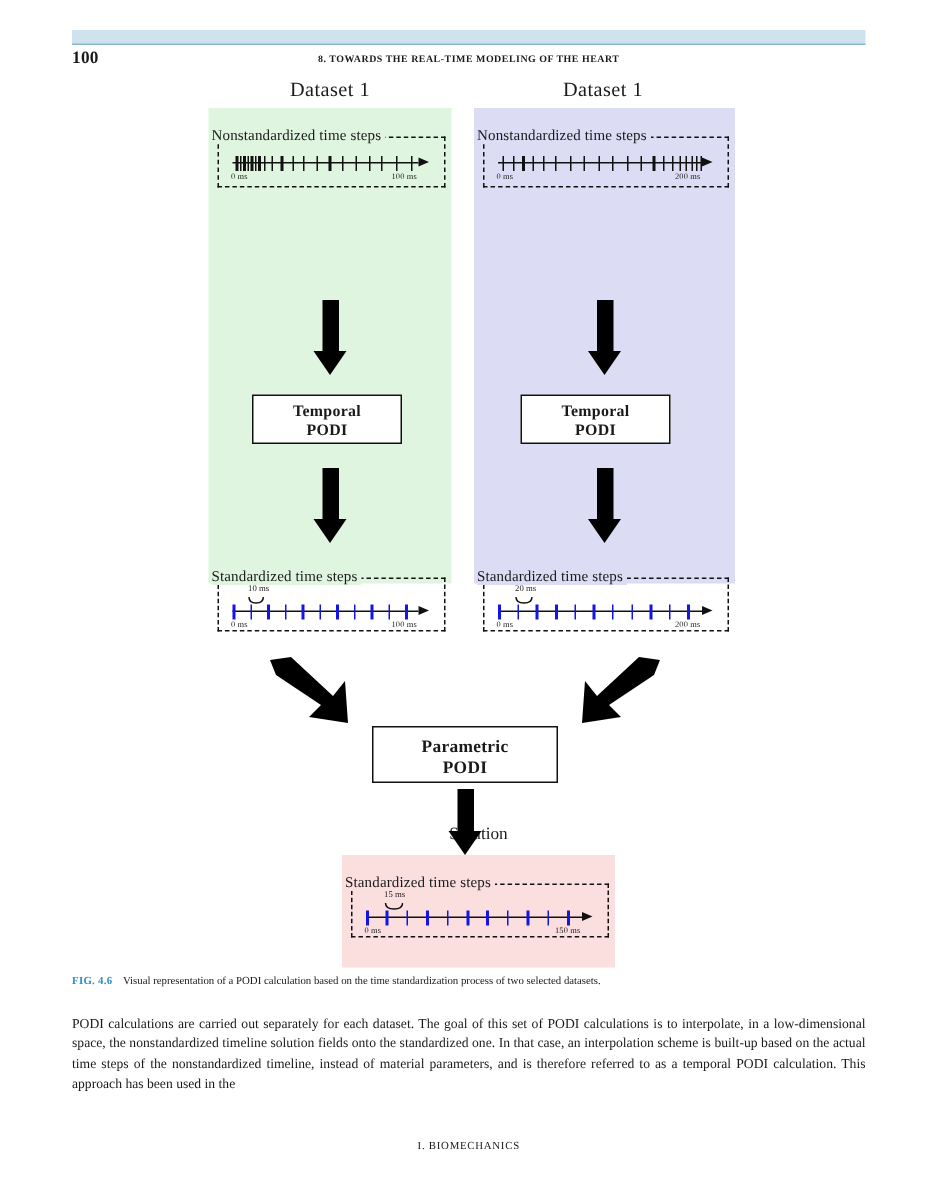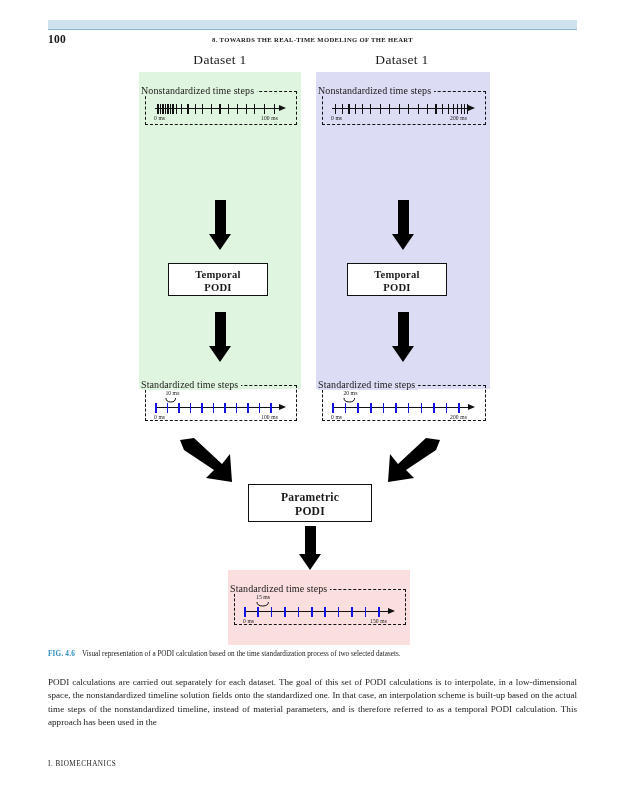--- a/index.html
+++ b/index.html
@@ -97,41 +97,42 @@
   .caption .captxt{margin-left:7px;}
 
   
   .body{
     position:absolute;left:48px;top:676px;width:529px;
     font-size:9.1px;line-height:1.47;text-align:justify;
   }
 
   .footer{
     position:absolute;left:48px;top:760px;width:529px;
-    text-align:left;font-size:7.2px;letter-spacing:.5px;
+    text-align:center;font-size:7.2px;letter-spacing:.5px;
   }
 </style>
 </head>
 <body>
 
 <div class="page">
 
   <div class="headbar"></div>
   <div class="folio">100</div>
   <div class="runhead">8. TOWARDS THE REAL-TIME MODELING OF THE HEART</div>
 
   <div class="figure">
 
     <div class="ds-title" id="ds1-title">Dataset 1</div>
     <div class="ds-title" id="ds2-title">Dataset 1</div>
 
     <div class="panel" id="panel1"></div>
     <div class="panel" id="panel2"></div>
     <div class="panel" id="panel-sol"></div>
 
+    <div class="sol-title">Solution</div>
 
     <div class="podi" id="podi1">
       <div>Temporal</div>
       <div>PODI</div>
     </div>
     <div class="podi" id="podi2">
       <div>Temporal</div>
       <div>PODI</div>
     </div>
     <div class="podi" id="podi-param">

